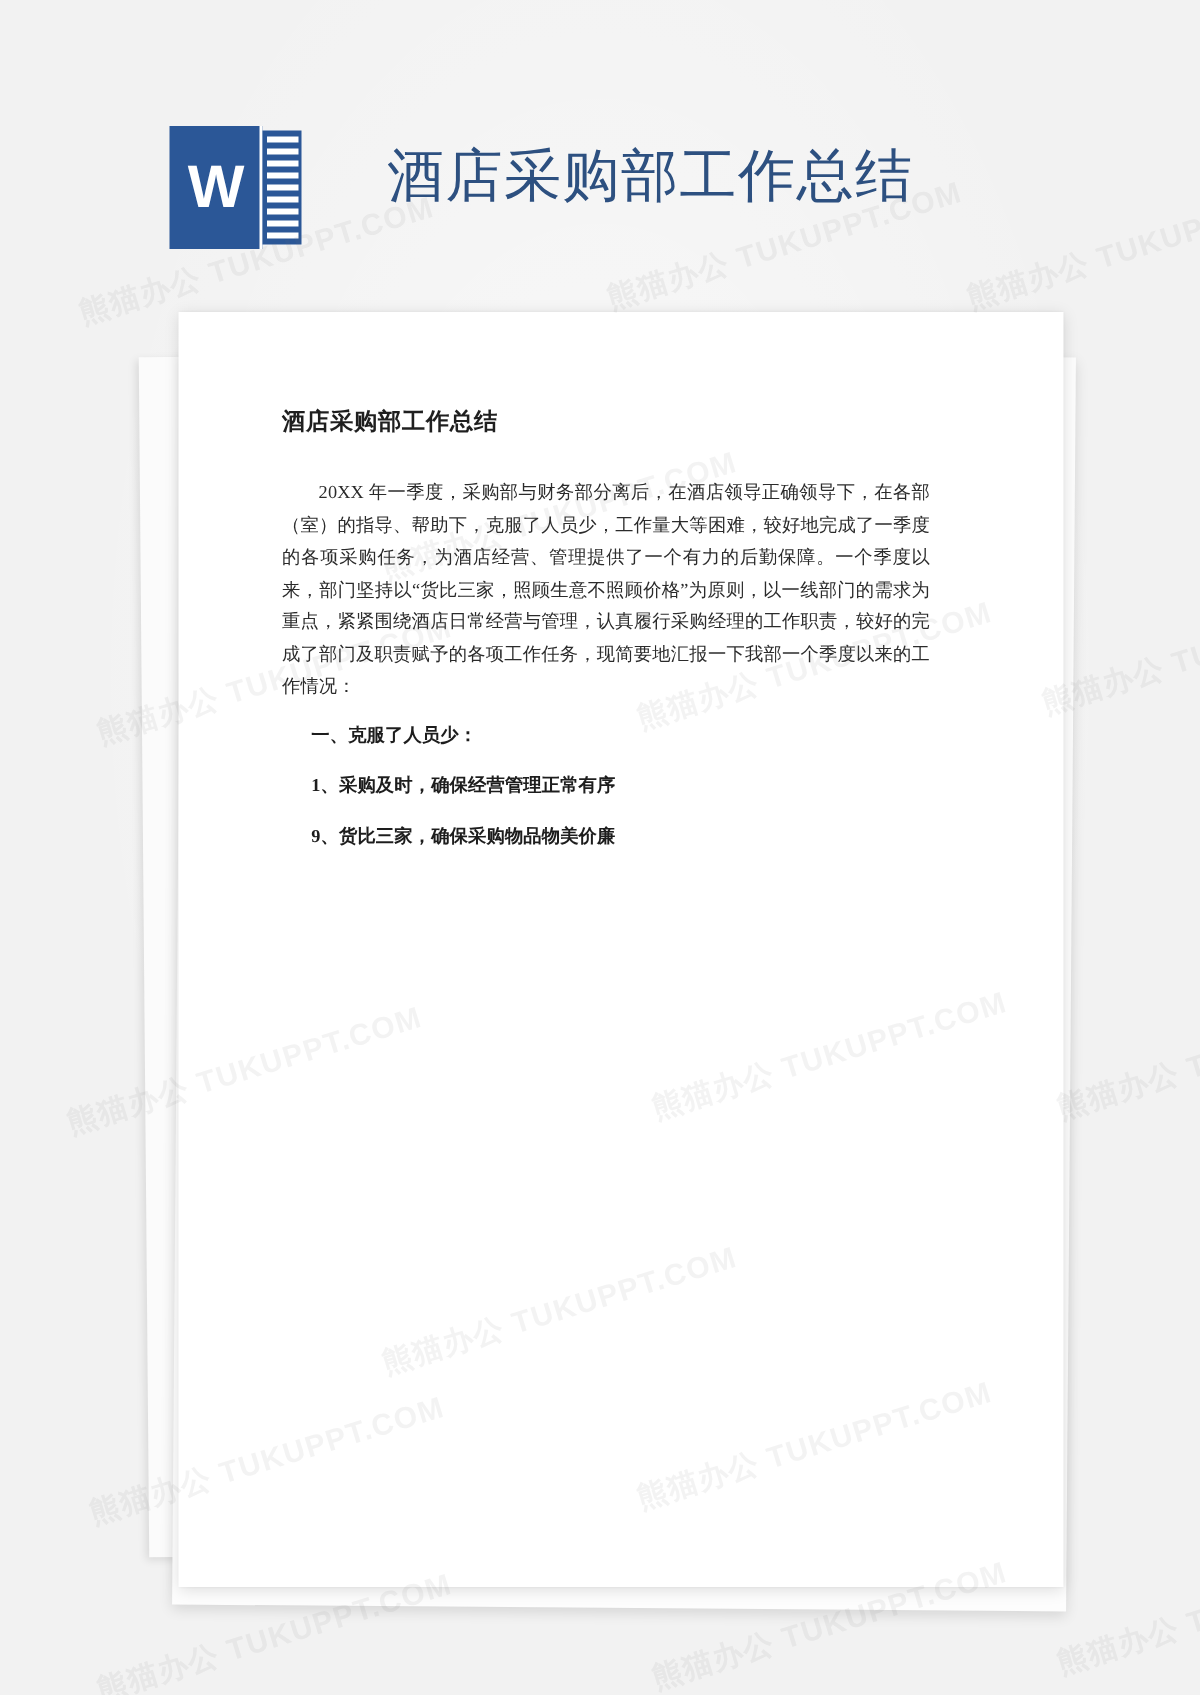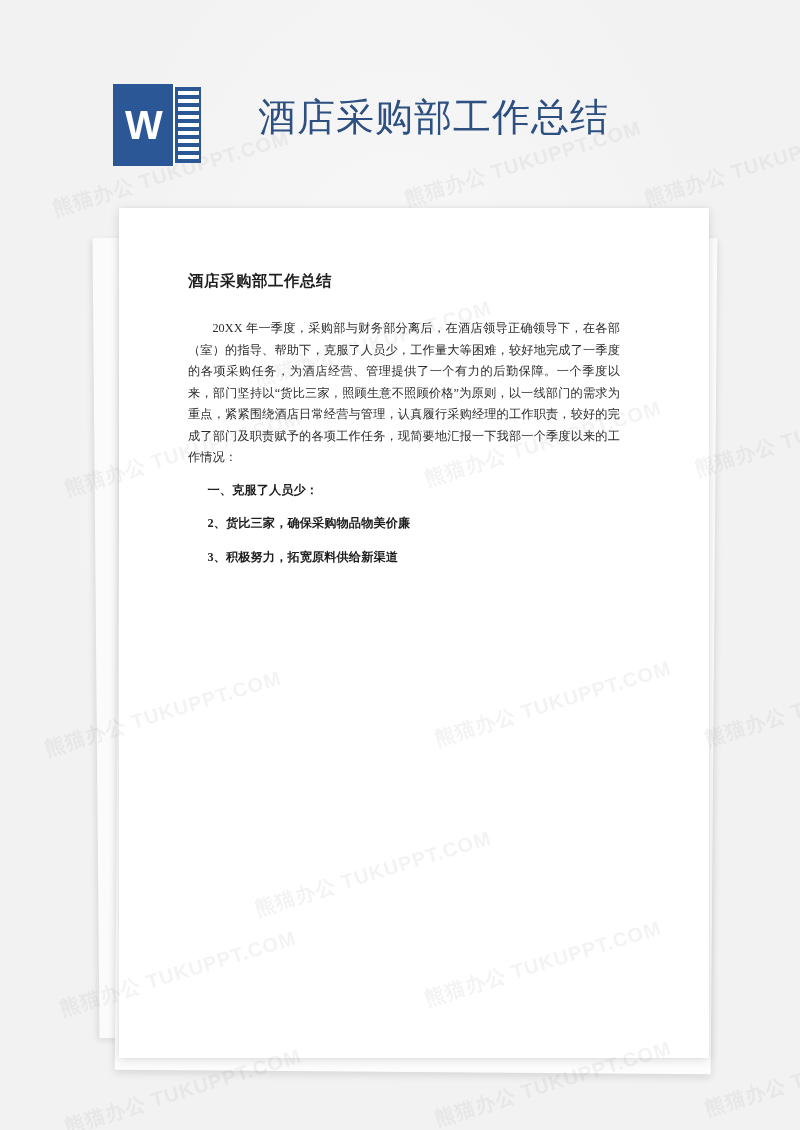--- a/index.html
+++ b/index.html
@@ -220,22 +220,22 @@
 
 <div id="page-stack">
   <div class="sheet" id="sheet-back-left"></div>
   <div class="sheet" id="sheet-back-bottom"></div>
   <div class="sheet" id="sheet-main">
     <div id="doc-content">
       <div id="doc-title">酒店采购部工作总结</div>
       <div id="doc-paragraphs">
           <div class="para">20XX 年一季度，采购部与财务部分离后，在酒店领导正确领导下，在各部（室）的指导、帮助下，克服了人员少，工作量大等困难，较好地完成了一季度的各项采购任务，为酒店经营、管理提供了一个有力的后勤保障。一个季度以来，部门坚持以“货比三家，照顾生意不照顾价格”为原则，以一线部门的需求为重点，紧紧围绕酒店日常经营与管理，认真履行采购经理的工作职责，较好的完成了部门及职责赋予的各项工作任务，现简要地汇报一下我部一个季度以来的工作情况：</div>
           <div class="para heading">一、克服了人员少：</div>
-          <div class="para sub-heading">2、货比三家，确保采购物品物美价廉</div>
-          <div class="para sub-heading">3、积极努力，拓宽原料供给新渠道</div>
+          <div class="para sub-heading">1、采购及时，确保经营管理正常有序</div>
+          <div class="para sub-heading">9、货比三家，确保采购物品物美价廉</div>
         </div>
     </div>
   </div>
 </div>
 
 <div id="watermark-layer">
     <div class="wm" style="left: 48px; top: 160px; color: rgba(120, 120, 120, 0.086); transform: rotate(-17deg);">熊猫办公 TUKUPPT.COM</div>
     <div class="wm" style="left: 400px; top: 150px; color: rgba(120, 120, 120, 0.086); transform: rotate(-17deg);">熊猫办公 TUKUPPT.COM</div>
     <div class="wm" style="left: 640px; top: 150px; color: rgba(120, 120, 120, 0.086); transform: rotate(-17deg);">熊猫办公 TUKUPPT.COM</div>
     <div class="wm" style="left: 60px; top: 440px; color: rgba(120, 120, 120, 0.086); transform: rotate(-17deg);">熊猫办公 TUKUPPT.COM</div>

